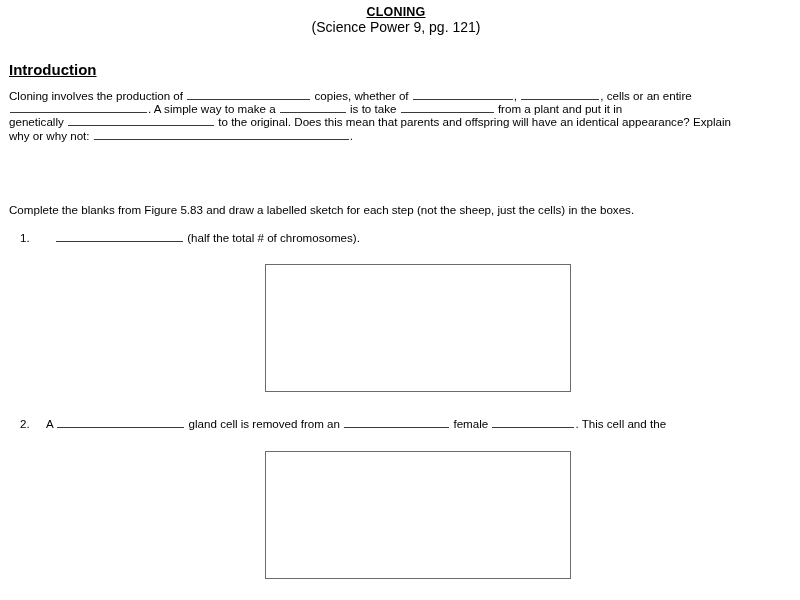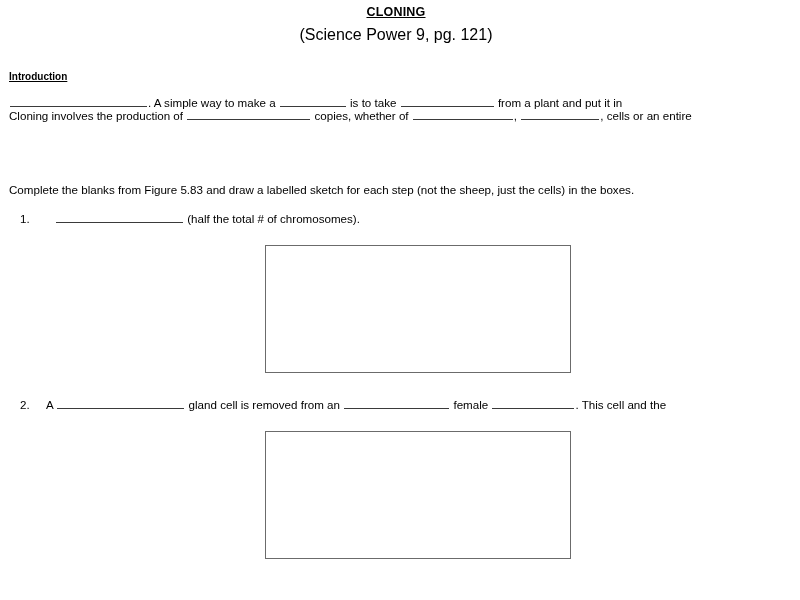--- a/index.html
+++ b/index.html
@@ -36,28 +36,28 @@
     margin: 0;
   }
   .doc-title {
     font-size: 12.5px;
     font-weight: bold;
     text-decoration: underline;
     line-height: 15px;
     letter-spacing: 0.2px;
   }
   .doc-subtitle {
-    font-size: 16px;
+    font-size: 14px;
     line-height: 15px;
-    margin-top: 7px;
+    margin-top: 0;
   }
 
   
   .section-heading {
-    font-size: 10px;
+    font-size: 15px;
     font-weight: bold;
     text-decoration: underline;
     line-height: 14px;
   }
 
   
   .para {
     font-size: 11.6px;
     line-height: 13.2px;
     text-align: left;
@@ -115,22 +115,24 @@
 
     <div class="title-block">
       <div class="doc-title">CLONING</div>
       <div class="doc-subtitle">(Science Power 9, pg. 121)</div>
     </div>
 
     <div style="height:28px"></div>
     <div class="section-heading">Introduction</div>
     <div style="height:12px"></div>
     <div class="para" id="intro-lines">
+        <span class="ln">Cloning involves the production of <span class="blank" style="width: 123px;"></span> copies, whether of <span class="blank" style="width: 100px;"></span>, <span class="blank" style="width: 78px;"></span>, cells or an entire</span>
         <span class="ln"><span class="blank" style="width: 137px;"></span>. A simple way to make a <span class="blank" style="width: 66px;"></span> is to take <span class="blank" style="width: 93px;"></span> from a plant and put it in</span>
-        <span class="ln">Cloning involves the production of <span class="blank" style="width: 123px;"></span> copies, whether of <span class="blank" style="width: 100px;"></span>, <span class="blank" style="width: 78px;"></span>, cells or an entire</span>
+        <span class="ln">genetically <span class="blank" style="width: 146px;"></span> to the original. Does this mean that parents and offspring will have an identical appearance? Explain</span>
+        <span class="ln">why or why not: <span class="blank" style="width: 255px;"></span>.</span>
       </div>
 
     <div style="height:44px"></div>
     <div style="height:17px"></div>
     <div class="para">
       <span class="ln">Complete the blanks from Figure 5.83 and draw a labelled sketch for each step (not the sheep, just the cells) in the boxes.</span>
     </div>
 
     <div style="height:15px"></div>
     <div id="steps-container">

